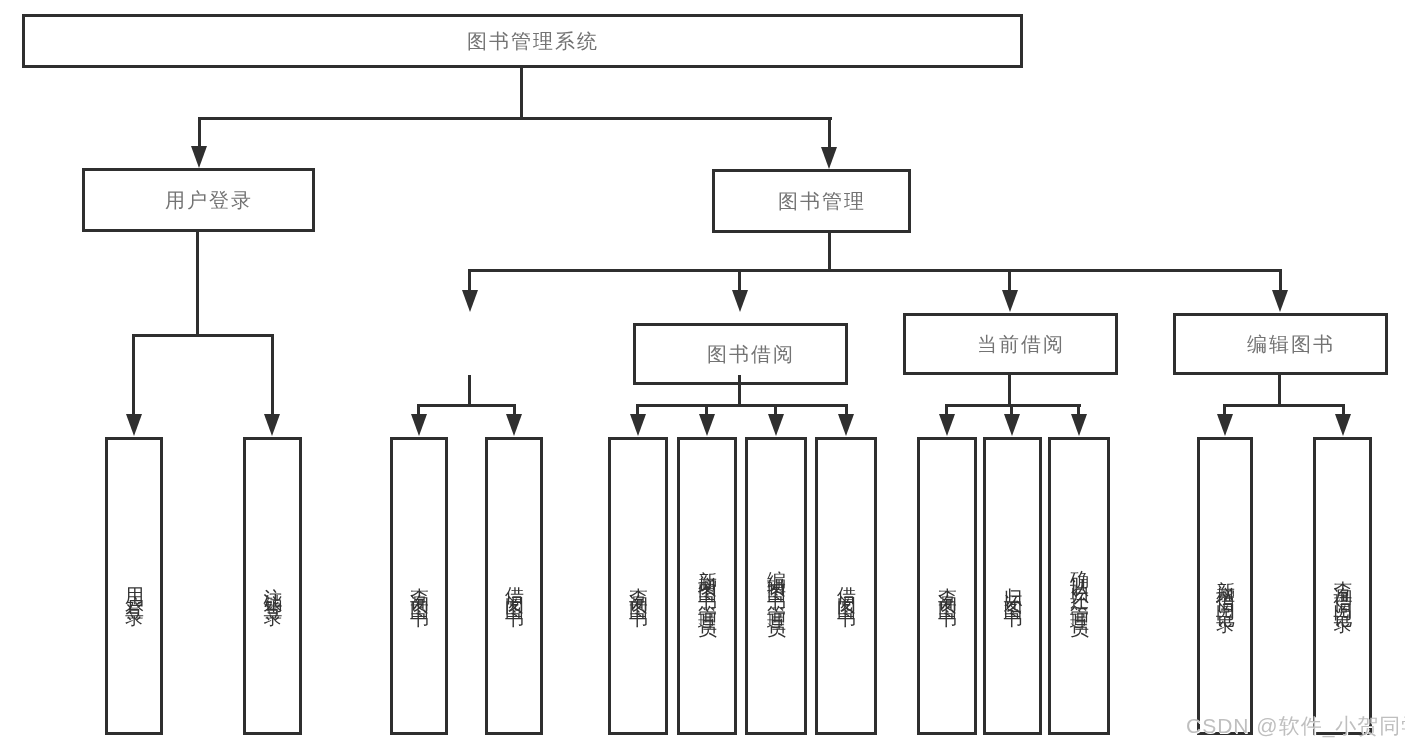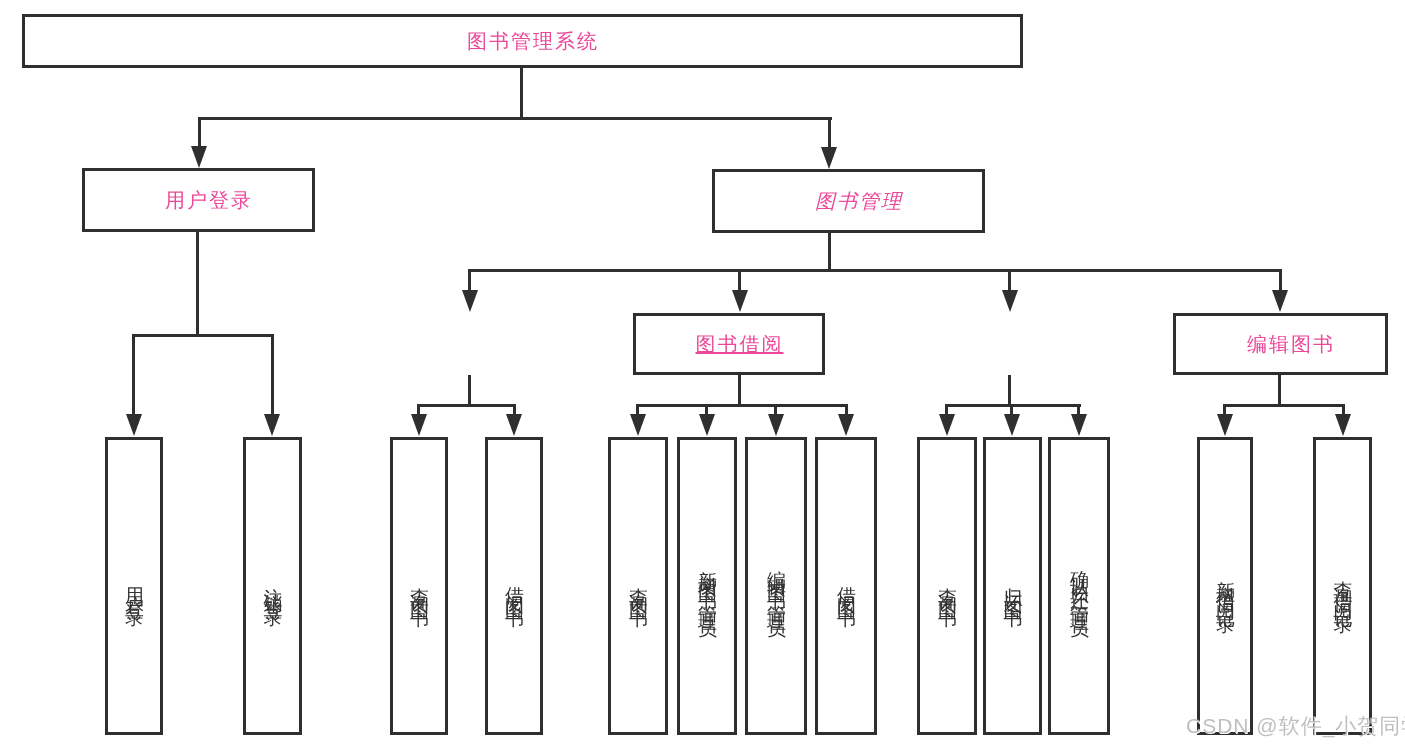--- a/index.html
+++ b/index.html
@@ -4,21 +4,21 @@
 <style>
   * { margin:0; padding:0; box-sizing:border-box; }
   html,body { background:#ffffff; }
   .canvas {
     position:relative; width:1405px; height:747px; background:#ffffff;
     font-family:"Liberation Sans", sans-serif; color:#333333; overflow:hidden;
   }
   .box {
     position:absolute; border:3px solid #2f2f2f; background:#ffffff;
     display:flex; align-items:center; justify-content:center;
-    font-size:20px; color:#ec4899; letter-spacing:2px;padding-left:21px;
+    font-size:20px; color:#737373; letter-spacing:2px;padding-left:21px;
   }
   .vbox {
     position:absolute; border:3px solid #2f2f2f; background:#ffffff;
     display:flex; align-items:center; justify-content:center;
     font-size:19px; color:#333333;
   }
   .vbox span {
     writing-mode:vertical-rl; text-orientation:mixed;
     letter-spacing:7px; line-height:1.1; white-space:nowrap;
   }
@@ -47,21 +47,21 @@
   <div class="vline" style="left:520px; top:68px; height:52px;"></div>
   <div class="hline" style="left:198px; top:117px; width:634px;"></div>
   <div class="vline" style="left:198px; top:117px; height:32px;"></div>
   <div class="arrow" style="left:191px; top:146px;"></div>
   <div class="vline" style="left:828px; top:117px; height:32px;"></div>
   <div class="arrow" style="left:821px; top:147px;"></div>
 
   <div class="box" style="left:82px; top:168px; width:233px; height:64px;">
     <span>用户登录</span>
   </div>
-  <div class="box" style="left:712px; top:169px; width:273px; height:64px;font-style:italic;">
+  <div class="box" style="left:712px; top:169px; width:199px; height:64px;">
     <span>图书管理</span>
   </div>
 
   <div class="vline" style="left:196px; top:232px; height:105px;"></div>
   <div class="hline" style="left:132px; top:334px; width:142px;"></div>
   <div class="vline" style="left:132px; top:334px; height:82px;"></div>
   <div class="arrow" style="left:126px; top:414px;"></div>
   <div class="vline" style="left:271px; top:334px; height:82px;"></div>
   <div class="arrow" style="left:264px; top:414px;"></div>
 
@@ -69,22 +69,25 @@
   <div class="hline" style="left:468px; top:269px; width:814px;"></div>
   <div class="vline" style="left:468px; top:269px; height:24px;"></div>
   <div class="arrow" style="left:462px; top:290px;"></div>
   <div class="vline" style="left:738px; top:269px; height:24px;"></div>
   <div class="arrow" style="left:732px; top:290px;"></div>
   <div class="vline" style="left:1008px; top:269px; height:24px;"></div>
   <div class="arrow" style="left:1002px; top:290px;"></div>
   <div class="vline" style="left:1279px; top:269px; height:24px;"></div>
   <div class="arrow" style="left:1272px; top:290px;"></div>
 
-  <div class="box" style="left:633px; top:313px; width:192px; height:62px;text-decoration:underline;">
+  <div class="box" style="left:633px; top:323px; width:215px; height:62px;">
     <span>图书借阅</span>
+  </div>
+  <div class="box" style="left:903px; top:313px; width:215px; height:62px;">
+    <span>当前借阅</span>
   </div>
   <div class="box" style="left:1173px; top:313px; width:215px; height:62px;">
     <span>编辑图书</span>
   </div>
 
   <div class="vline" style="left:468px; top:375px; height:32px;"></div>
   <div class="hline" style="left:417px; top:404px; width:99px;"></div>
   <div class="vline" style="left:417px; top:404px; height:14px;"></div>
   <div class="arrow" style="left:411px; top:414px;"></div>
   <div class="vline" style="left:513px; top:404px; height:14px;"></div>

